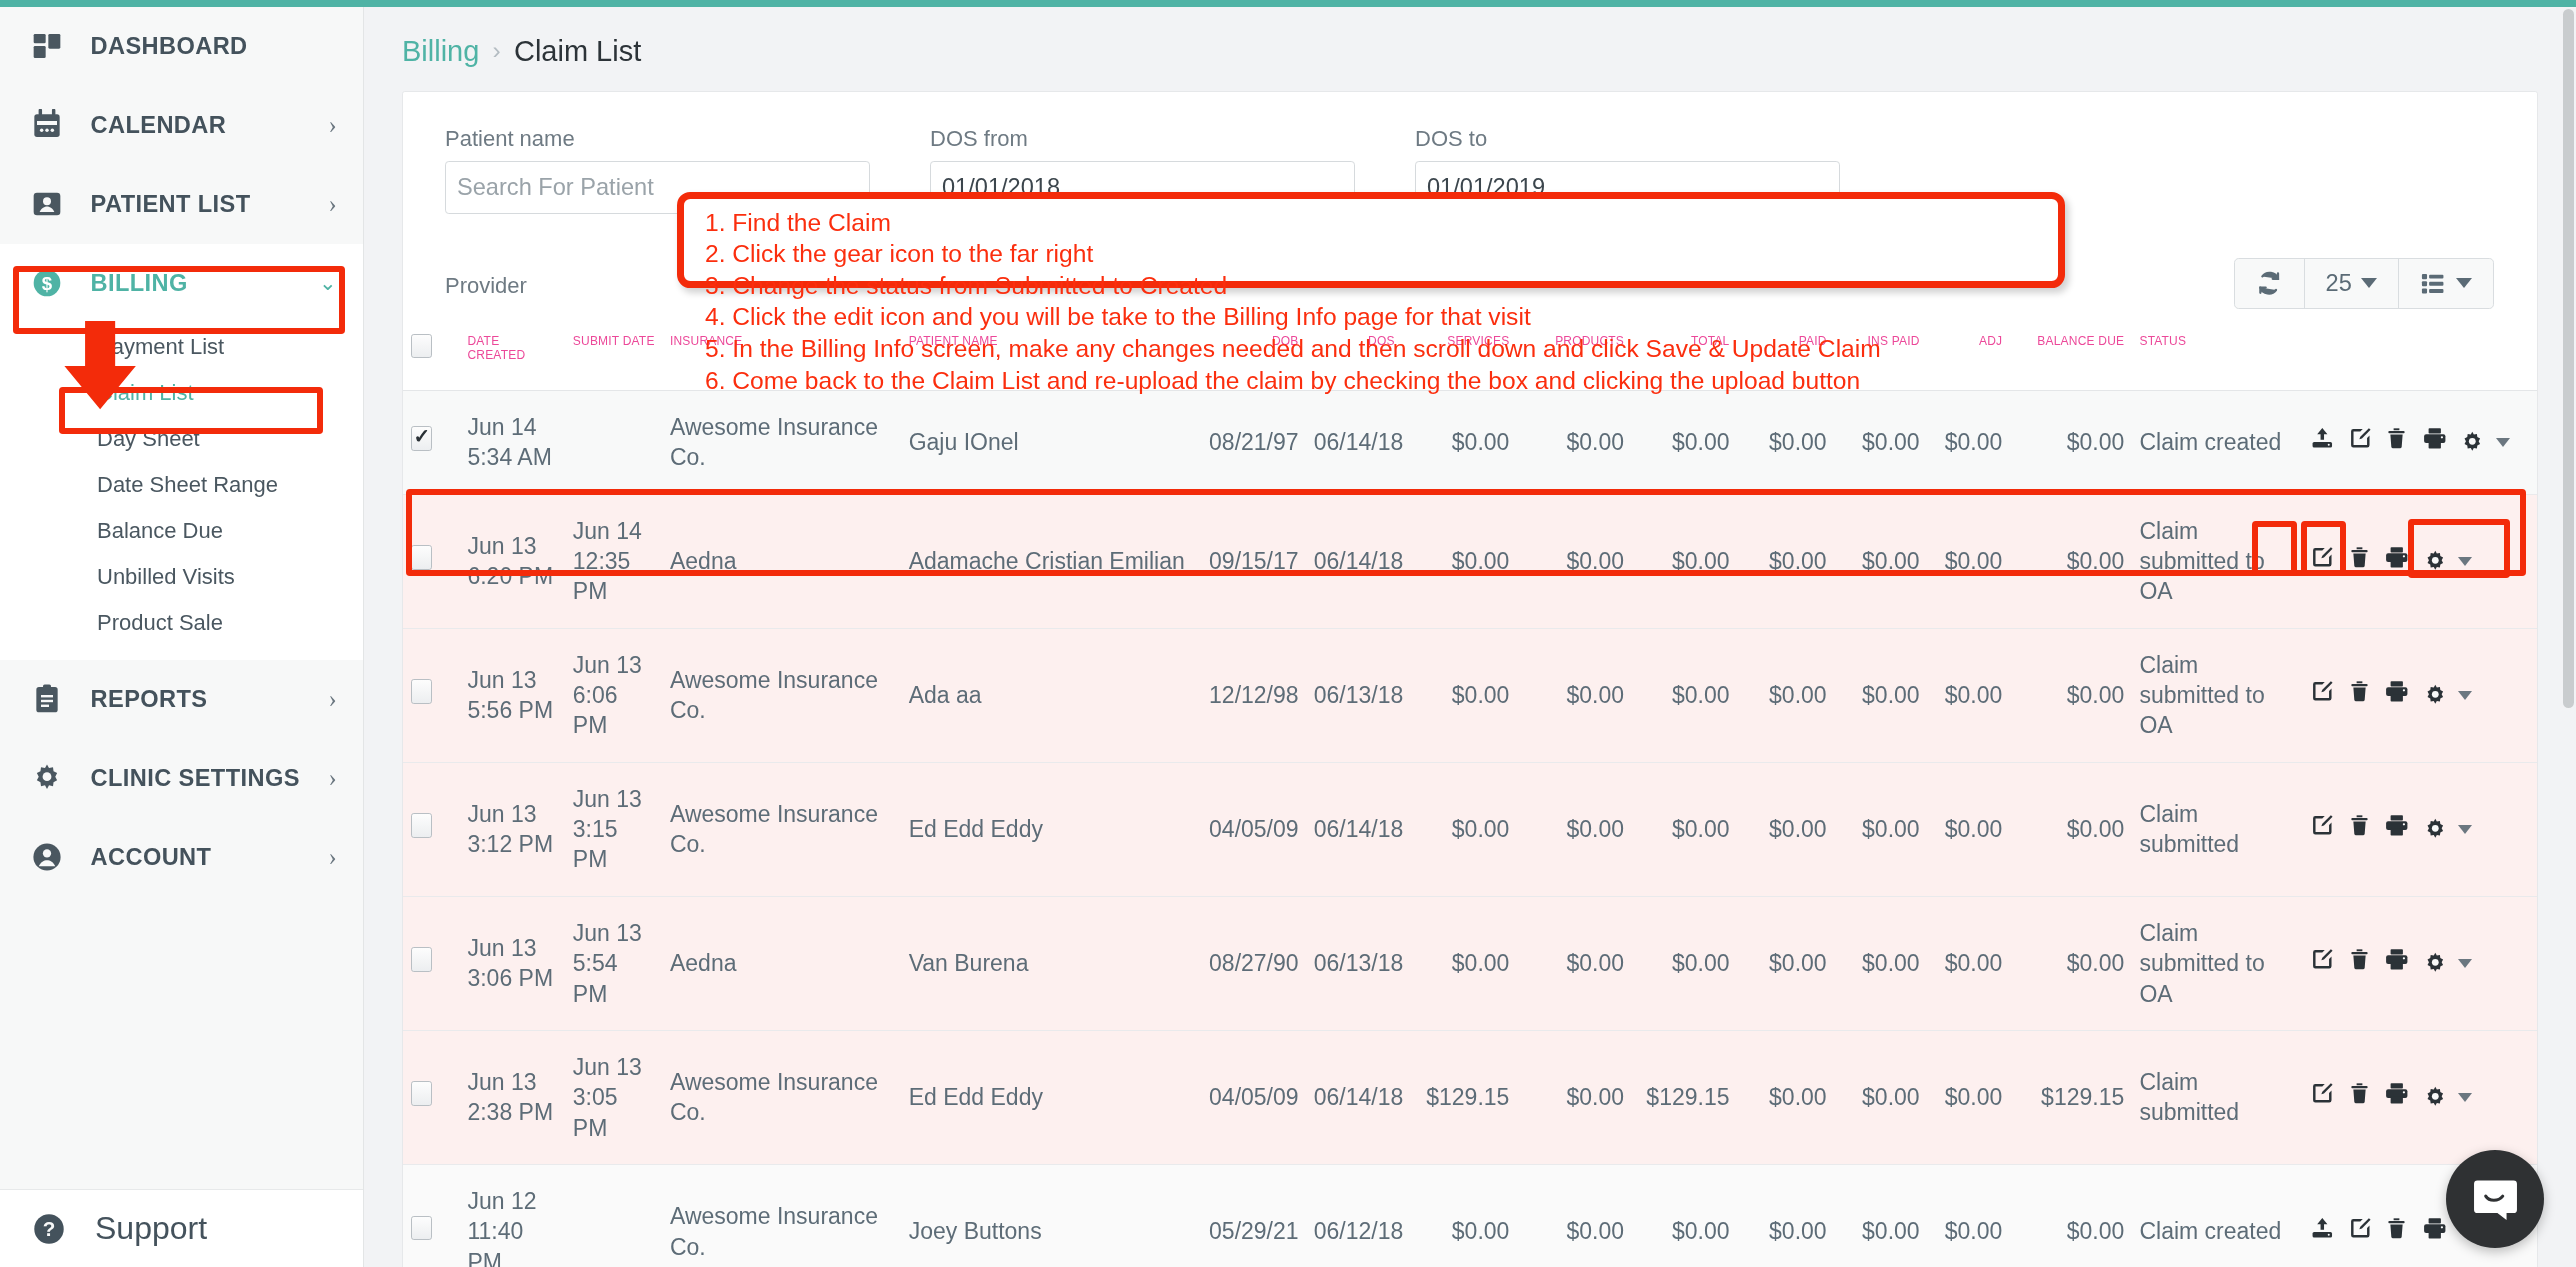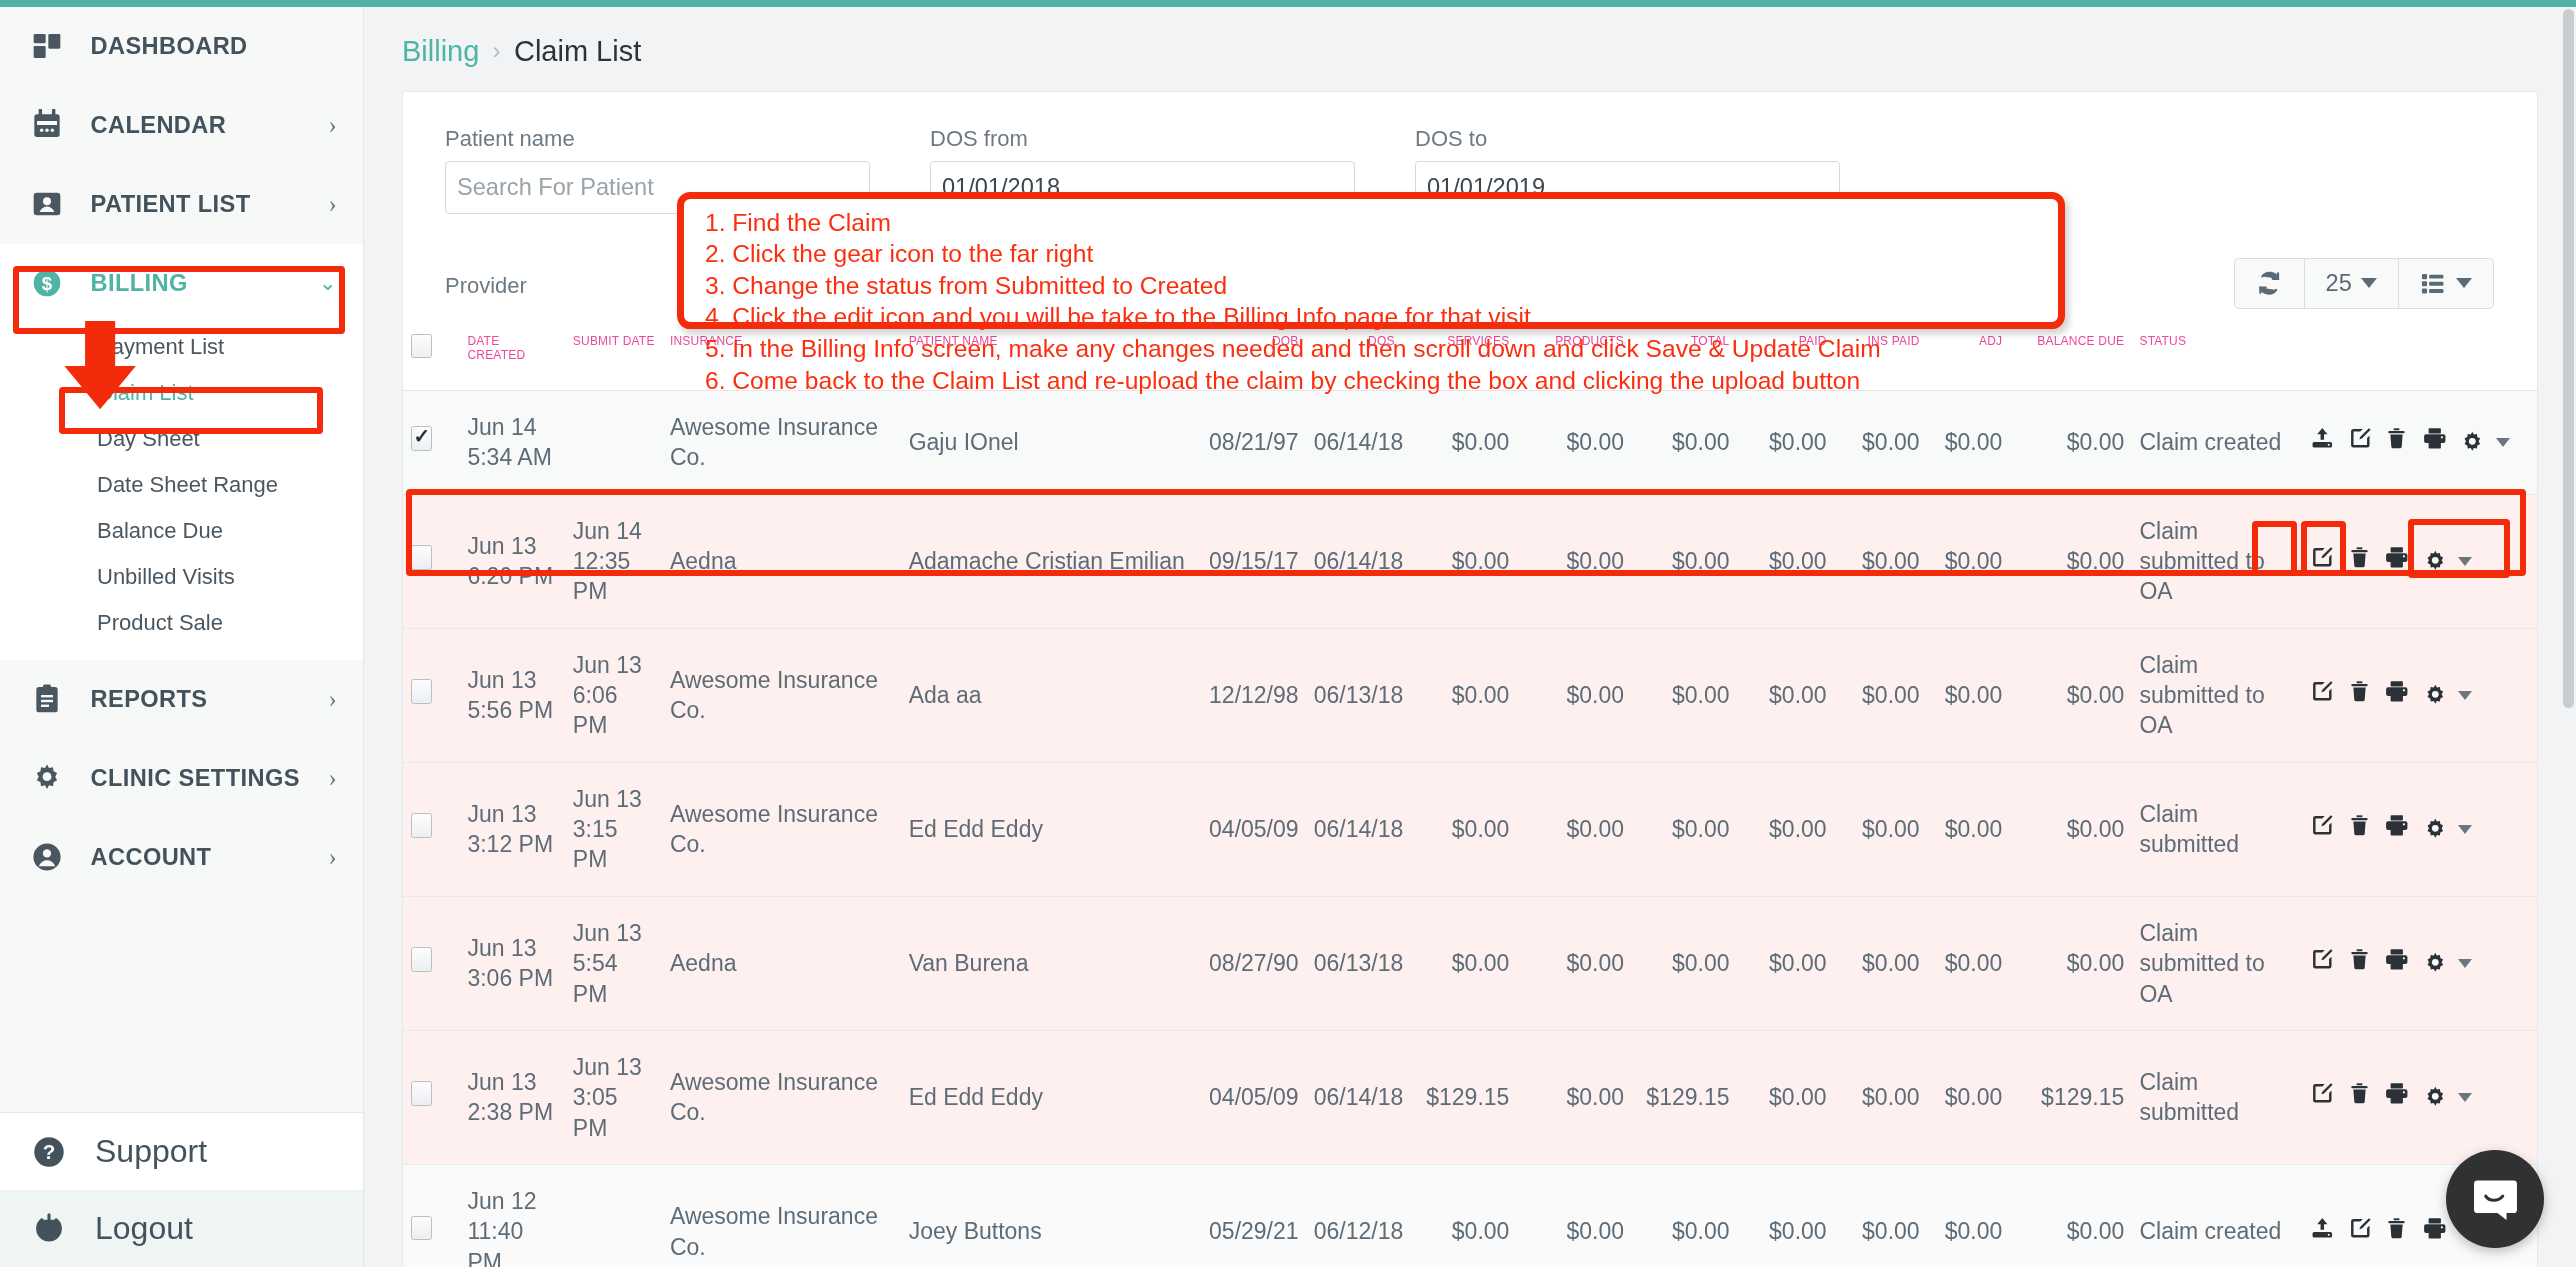--- a/index.html
+++ b/index.html
@@ -178,21 +178,21 @@
   col.c-paid  { width: 94px; }
   col.c-ins2  { width: 90px; }
   col.c-adj   { width: 80px; }
   col.c-bal   { width: 118px; }
   col.c-stat  { width: 165px; }
   col.c-act   { width: 227px; }
 
   
   .redbox { position: absolute; border: 6.6px solid #f32b0a; border-radius: 3.8px; z-index: 50; pointer-events:none; }
   .callout {
-    position: absolute; left: 677px; top: 192px; width: 1388px; height: 137px;
+    position: absolute; left: 677px; top: 192px; width: 1388px; height: 96px;
     background: #ffffff; border: 7.6px solid #f32b0a; border-radius: 13.2px;
     z-index: 55; padding: 7.6px 0 0 21px;
     box-shadow: 3.8px 4.7px 7.6px rgba(0,0,0,.18);
   }
   .callout li {
     list-style: none; color: #fb2e0e; font-size: 24.6px; line-height: 1.285;
     white-space: nowrap;
   }
   
   .hl-billing { left: 13.2px; top: 266px; width: 332px; height: 68px; }
@@ -327,29 +327,20 @@
 
     <div class="side-bottom">
       <div class="bottom-item support">
         <span class="ico">
           <svg viewBox="0 0 24 24">
               <circle cx="12" cy="12" r="10.4"></circle>
               <text x="12" y="17" font-size="14.5" font-weight="bold" font-family="Liberation Sans, sans-serif" text-anchor="middle" fill="#f7f8f8">?</text>
             </svg>
         </span>
         <span class="lbl">Support</span>
-      </div>
-      <div class="bottom-item logout">
-        <span class="ico">
-          <svg viewBox="0 0 24 24" fill="none" stroke="#44525c" stroke-width="2.2" stroke-linecap="round">
-              <path d="M7 5.5a8 8 0 1 0 10 0"></path>
-              <path d="M12 2v8"></path>
-            </svg>
-        </span>
-        <span class="lbl">Logout</span>
       </div>
     </div>
   </aside>
 
   <section class="main">
     <div class="breadcrumb">
       <span class="bc-link">Billing</span>
       <span class="bc-sep">›</span>
       <span class="bc-cur">Claim List</span>
     </div>

